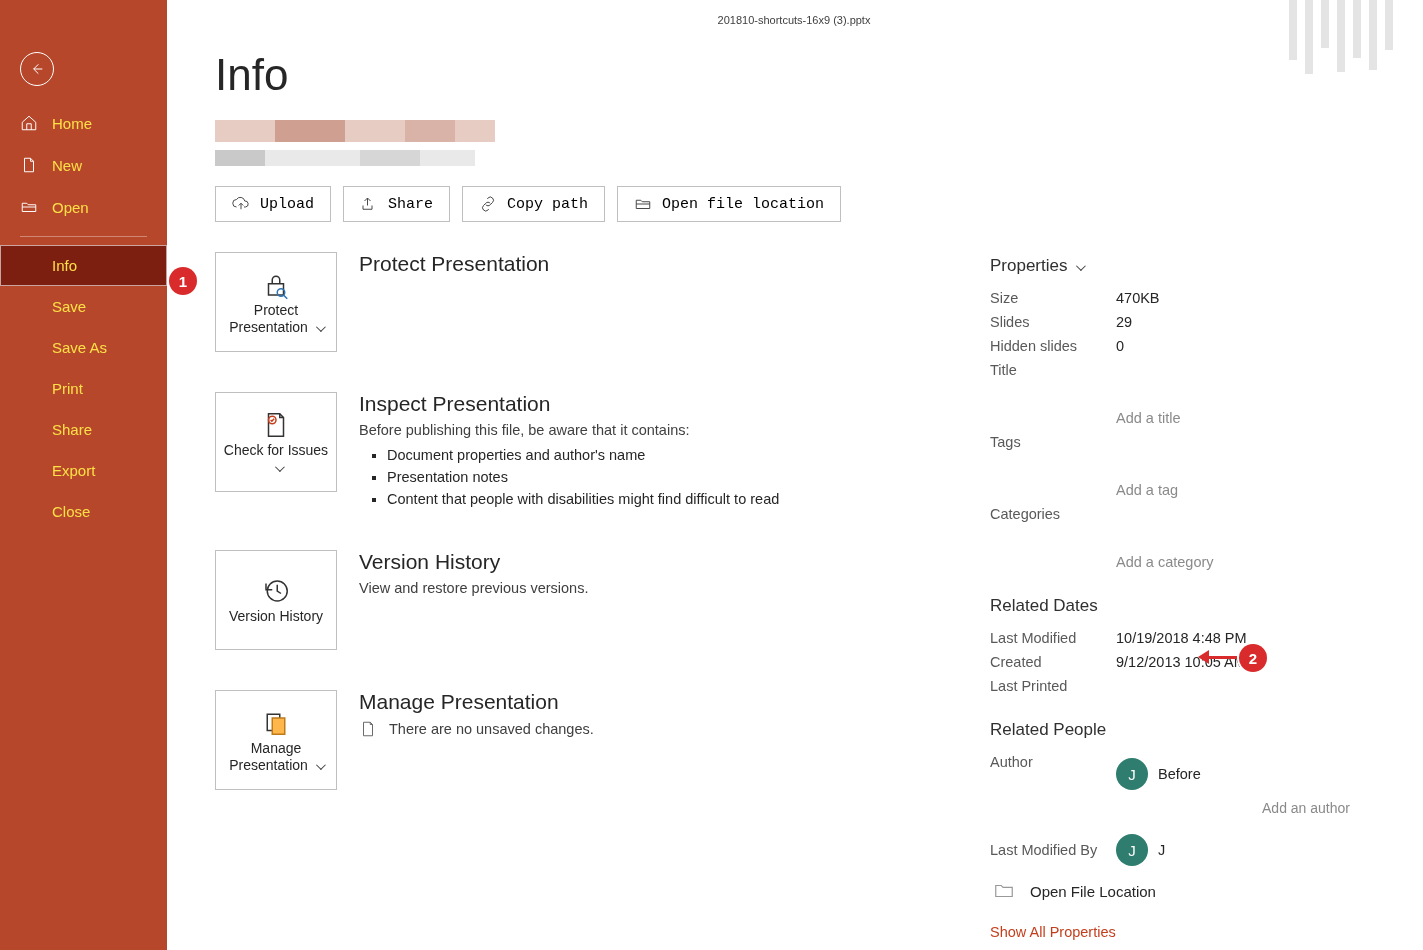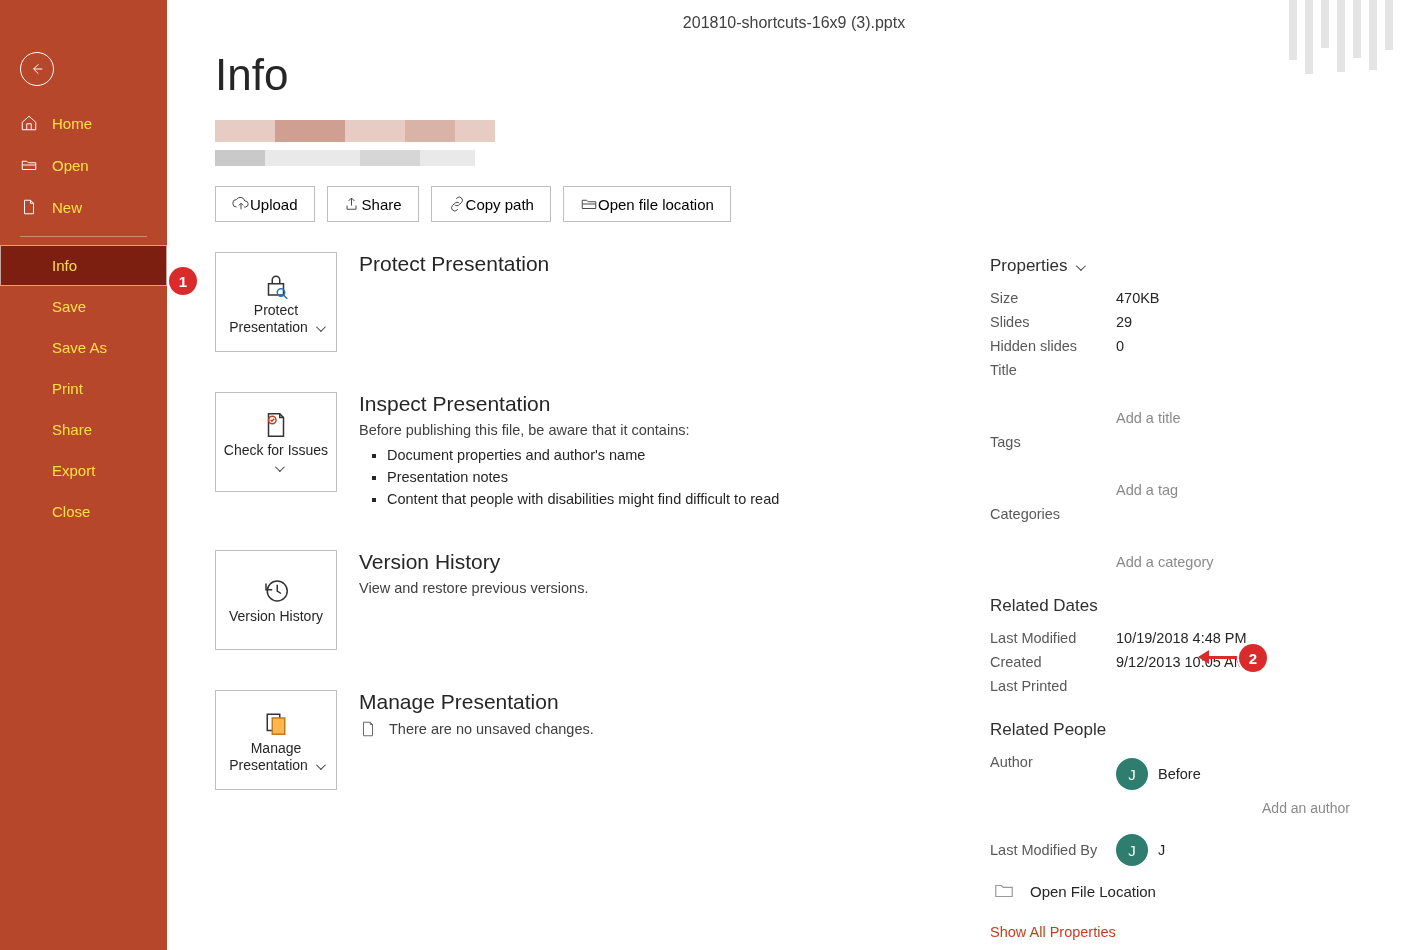--- a/index.html
+++ b/index.html
@@ -39,21 +39,21 @@
     width:8px;
     background:#000;
   }
   
   .titlebar {
     position:absolute;
     left:165px;
     right:0;
     top:0;
     text-align:center;
-    font-size:16px;
+    font-size:11px;
     color:#404040;
     padding-top:14px;
     pointer-events:none;
   }
   
   .sidebar {
     position:absolute;
     left:0; top:0;
     width:167px;
     height:100%;
@@ -123,22 +123,24 @@
   .redacted .r2 { position:absolute; left:0; top:30px; width:260px; height:16px; background:#e9e9e9; }
   .redacted .r2b{ position:absolute; left:0; top:30px; width:50px; height:16px; background:#c9c9c9; }
   .redacted .r2c{ position:absolute; left:145px; top:30px; width:60px; height:16px; background:#d6d6d6; }
   
   .actions-row { display:flex; gap:12px; margin-top:18px; }
   .action-btn {
     border:1px solid var(--border);
     background:#fff;
     padding:8px 16px;
     display:inline-flex; align-items:center;
+    gap:10px;
     font-size:15px;
     cursor:pointer;
+    font-family:Liberation Mono, monospace;
   }
   .action-btn svg { width:18px; height:18px; stroke:#444; fill:none; stroke-width:1.3; }
   
   .cols { display:flex; gap:50px; margin-top:30px; }
   .left-col { flex:0 0 725px; }
   .right-col { flex:0 0 360px; padding-top:4px; }
   
   .block { display:flex; gap:22px; margin-bottom:40px; }
   .card {
     width:122px; height:100px;
@@ -256,34 +258,34 @@
       <svg viewBox="0 0 24 24" stroke="#fff" fill="none" stroke-width="1.3">
           <path d="M3 11l9-8 9 8v10H3z"></path>
           <path d="M9 21V13h6v8"></path>
         </svg>
     </span>
     <span>Home</span>
   </div>
   <div class="nav-item">
     <span class="icn">
       <svg viewBox="0 0 24 24" stroke="#fff" fill="none" stroke-width="1.3">
-          <path d="M3 7h6l2 2h10v9H3z"></path>
-          <path d="M3 12h18"></path>
+          <path d="M6 3h8l4 4v14H6z"></path>
+          <path d="M14 3v4h4"></path>
         </svg>
     </span>
-    <span>Open</span>
+    <span>New</span>
   </div>
   <div class="nav-item">
     <span class="icn">
       <svg viewBox="0 0 24 24" stroke="#fff" fill="none" stroke-width="1.3">
-          <path d="M6 3h8l4 4v14H6z"></path>
-          <path d="M14 3v4h4"></path>
+          <path d="M3 7h6l2 2h10v9H3z"></path>
+          <path d="M3 12h18"></path>
         </svg>
     </span>
-    <span>New</span>
+    <span>Open</span>
   </div>
 
   <div class="nav-divider"></div>
 
   <div class="nav-item noicon selected">
     <span>Info</span>
   </div>
   <div class="nav-item noicon">
     <span>Save</span>
   </div>

